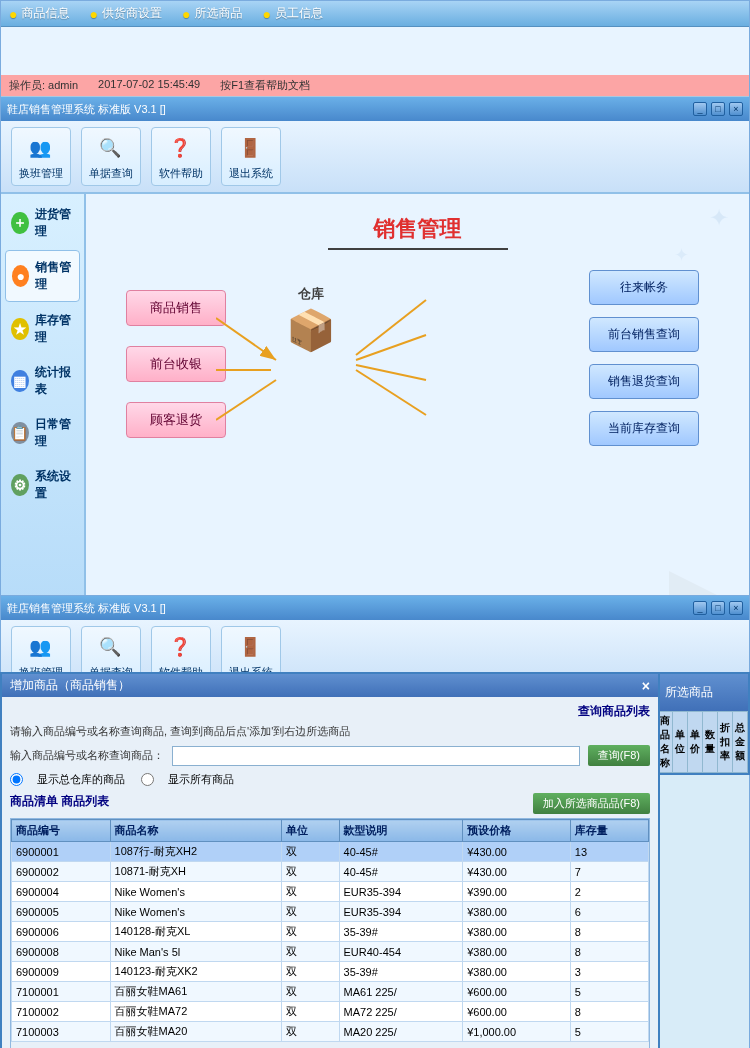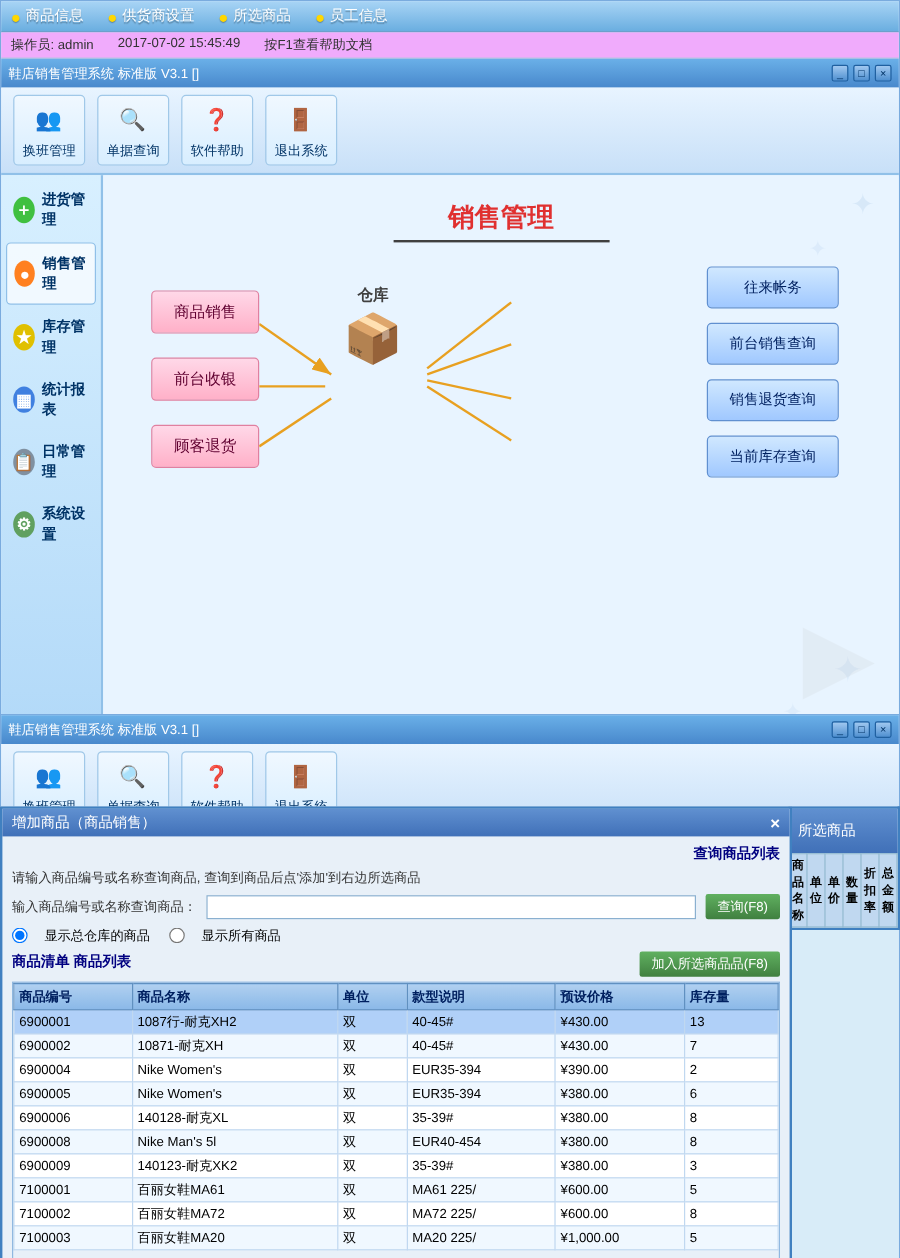--- a/index.html
+++ b/index.html
@@ -26,27 +26,28 @@
       font-size: 12px;
       cursor: pointer;
       display: flex;
       align-items: center;
       gap: 4px;
       text-shadow: 0 1px 1px rgba(0,0,0,0.3);
     }
     .top-nav-item .bullet { color: #ffd700; font-size: 14px; }
 
     .status-bar {
-      background: #f0abfc;
+      background: #fca5a5;
       padding: 3px 8px;
       font-size: 11px;
       color: #333;
       display: flex;
       gap: 20px;
       border-bottom: 1px solid #aac8e0;
+      margin-top: 48px;
     }
 
     
     .window-chrome {
       background: linear-gradient(to bottom, #6ab0e8, #4888cc);
       display: flex;
       align-items: center;
       justify-content: space-between;
       padding: 3px 6px;
       height: 24px;
@@ -190,21 +191,21 @@
     }
     .pink-box {
       background: linear-gradient(to bottom, #ffd8e8, #ffb0c8);
       border: 1px solid #e080a0;
       border-radius: 4px;
       padding: 8px 16px;
       font-size: 13px;
       color: #600030;
       text-align: center;
       cursor: pointer;
-      width: 90px;
+      width: 100px;
     }
 
     
     .warehouse-box {
       position: absolute;
       left: 170px;
       top: 15px;
       display: flex;
       flex-direction: column;
       align-items: center;

